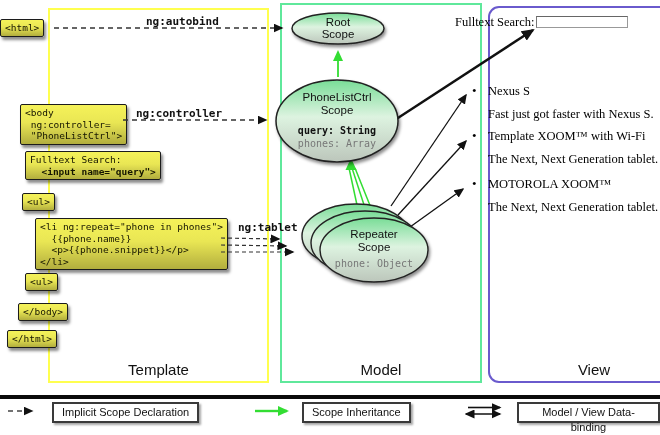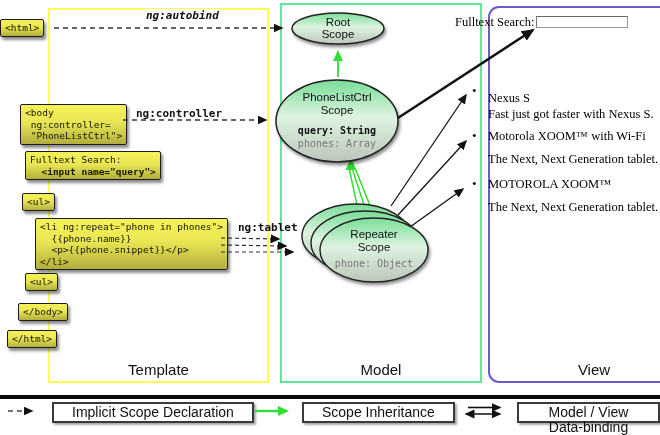--- a/index.html
+++ b/index.html
@@ -30,21 +30,21 @@
   
   .viewtext{position:absolute;z-index:10;font-family:"Liberation Serif",serif;
             font-size:12.5px;color:#000;}
   #search-input{position:absolute;z-index:10;left:536px;top:16px;width:86px;height:10px;
             border:1px solid #999;border-top-color:#666;border-left-color:#777;
             font-family:"Liberation Serif",serif;font-size:11px;padding:0 2px;background:#fff;}
   .bullet{position:absolute;z-index:10;font-family:"Liberation Serif",serif;font-size:13px;color:#000;}
   
   #separator{position:absolute;left:0;top:395px;width:660px;height:3.5px;background:#0a0a0a;z-index:5;}
   .legend-box{position:absolute;z-index:10;top:402px;height:15px;line-height:15px;
-              font-size:14px;color:#111;background:#fff;padding:1px 18px;
+              font-size:11px;color:#111;background:#fff;padding:1px 8px;
               border:2px solid #3a3a3a;box-shadow:1.5px 2px 2px rgba(0,0,0,0.35);}
 </style>
 </head>
 <body>
 
 <div id="stage">
 
   <div class="panel" id="panel-template">
     <div class="panel-title">Template</div>
   </div>
@@ -63,33 +63,33 @@
   <span class="bold">&lt;input name="query"&gt;</span></div>
   <div class="codebox" style="left:22px;top:193px;">&lt;ul&gt;</div>
   <div class="codebox" style="left:35px;top:218px;">&lt;li ng:repeat="phone in phones"&gt;
   {{phone.name}}
   &lt;p&gt;{{phone.snippet}}&lt;/p&gt;
 &lt;/li&gt;</div>
   <div class="codebox" style="left:25px;top:273px;">&lt;ul&gt;</div>
   <div class="codebox" style="left:18px;top:303px;">&lt;/body&gt;</div>
   <div class="codebox" style="left:7px;top:330px;">&lt;/html&gt;</div>
 
-  <div class="edge-label" style="left:145px;top:9px;font-style:italic;">ng:autobind</div>
+  <div class="edge-label" style="left:145px;top:15px;">ng:autobind</div>
   <div class="edge-label" style="left:135px;top:107px;">ng:controller</div>
   <div class="edge-label" style="left:237px;top:221px;background:transparent;">ng:tablet</div>
 
   <div class="viewtext" style="left:455px;top:15px;">Fulltext Search:</div>
   <input id="search-input" type="text" value="" style="">
 
   <div class="bullet" style="left:472px;top:83px;">•</div>
-  <div class="viewtext" style="left:488px;top:84px;margin-top:7px;">Nexus S</div>
+  <div class="viewtext" style="left:488px;top:84px;">Nexus S</div>
   <div class="viewtext" style="left:488px;top:107px;">Fast just got faster with Nexus S.</div>
 
   <div class="bullet" style="left:472px;top:128px;">•</div>
-  <div class="viewtext" style="left:488px;top:129px;">Motorola XOOM™  with Wi-Fi</div>
+  <div class="viewtext" style="left:488px;top:129px;">Template XOOM™  with Wi-Fi</div>
   <div class="viewtext" style="left:488px;top:152px;">The Next, Next Generation tablet.</div>
 
   <div class="bullet" style="left:472px;top:176px;">•</div>
   <div class="viewtext" style="left:488px;top:177px;">MOTOROLA XOOM™</div>
   <div class="viewtext" style="left:488px;top:200px;">The Next, Next Generation tablet.</div>
 
   <div id="separator"></div>
   <div class="legend-box" style="left:52px;">Implicit Scope Declaration</div>
   <div class="legend-box" style="left:302px;">Scope Inheritance</div>
   <div class="legend-box" style="left:517px;text-align:center;">Model / View Data-binding</div>

